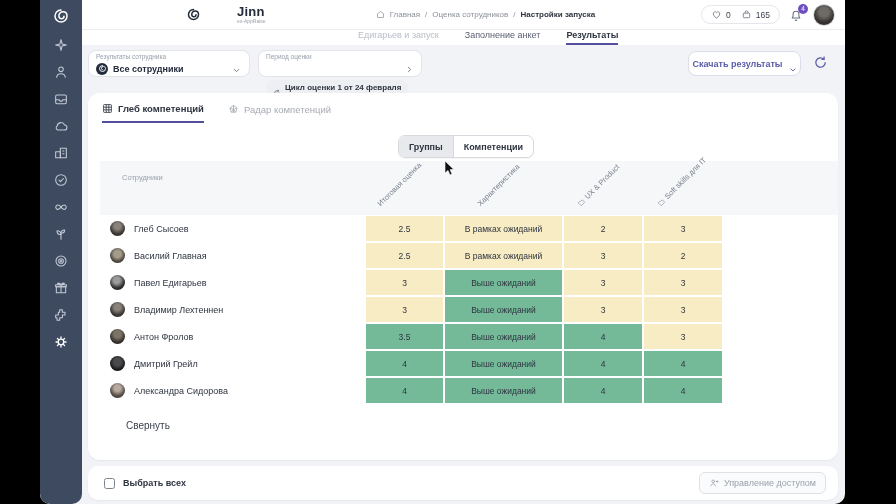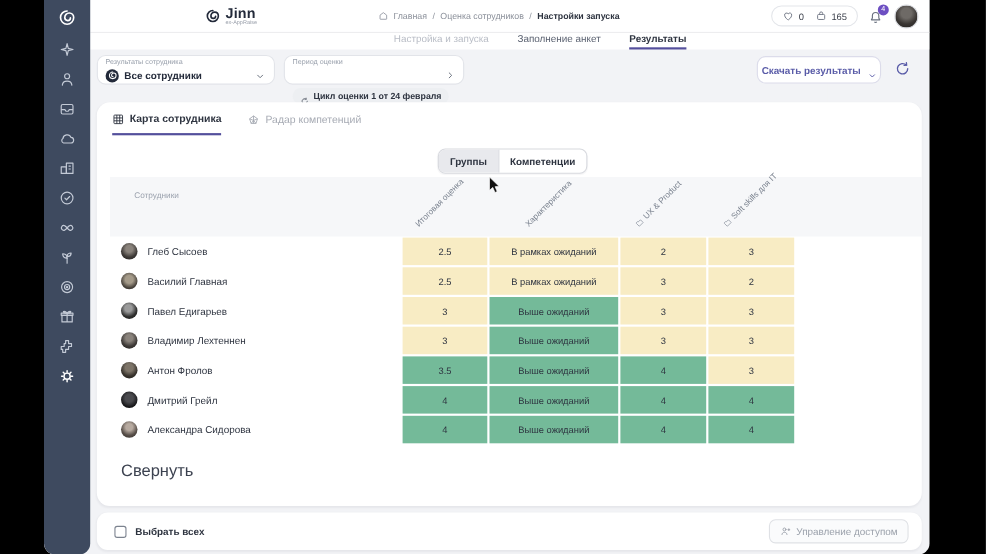--- a/index.html
+++ b/index.html
@@ -15,21 +15,21 @@
   .sb-logo { margin:7px 0 12px 0; width:18px; height:18px; color:#ffffff; }
   .sb-ic { width:16px; height:16px; margin-bottom:11px; color:#c3cad6; display:block; }
   .sb-ic.active { color:#ffffff; }
   .sb-ic svg, .sb-logo svg { width:100%; height:100%; display:block; }
 
   
   .topbar { position:absolute; left:42px; top:0; width:763px; height:30px; background:#fff; border-bottom:1px solid #ededef; display:flex; align-items:center; z-index:4; }
   .logo { display:flex; align-items:center; gap:4px; margin-left:104px; }
   .logo-spiral { width:15px; height:15px; color:#232a3a; }
   .logo-spiral svg { width:100%; height:100%; }
-  .logo-txt { display:flex; flex-direction:column; line-height:1; }
+  .logo-txt { display:flex; flex-direction:column; line-height:1;margin-left:32px; }
   .logo-name { font-size:13px; font-weight:bold; color:#232a3a; letter-spacing:.2px; }
   .logo-sub { font-size:5px; color:#9aa0ab; margin-top:1px; align-self:flex-end; }
   .crumbs { display:flex; align-items:center; gap:5px; margin-left:110px; font-size:8px; color:#8c919b; }
   .crumb-home { width:9px; height:9px; color:#8c919b; }
   .crumb-home svg{ width:100%; height:100%; }
   .crumb.last { color:#2e3440; font-weight:bold; }
   .top-right { margin-left:auto; margin-right:10px; display:flex; align-items:center; gap:9px; }
   .pill { display:flex; align-items:center; gap:10px; height:19px; padding:0 9px; border:1px solid #e4e6ea; border-radius:10px; background:#fff; }
   .pill-item { display:flex; align-items:center; gap:4px; font-size:8.5px; color:#3a3f4a; }
   .pill-ic { width:11px; height:11px; color:#6b7280; } .pill-ic svg{width:100%;height:100%;}
@@ -95,21 +95,21 @@
   .trow:nth-child(3) .avatar { background:radial-gradient(circle at 45% 35%, #9b9b9b 0 25%, #30302f 60%, #151514 100%); }
   .trow:nth-child(5) .avatar { background:radial-gradient(circle at 50% 35%, #7d7468 0 28%, #38332d 62%, #1b1917 100%); }
   .trow:nth-child(6) .avatar { background:radial-gradient(circle at 50% 40%, #4a4a4e 0 30%, #141416 70%); }
   .trow:nth-child(7) .avatar { background:radial-gradient(circle at 50% 35%, #b7aaa0 0 25%, #59504a 60%, #2b2724 100%); }
   .nm { font-size:9px; color:#2e3440; }
   .cell { position:absolute; top:1px; height:25px; display:flex; align-items:center; justify-content:center; font-size:8.5px; color:#2e3440; }
   .cell[data-tone="yellow"] { background:#f8ecc4; }
   .cell[data-tone="green"]  { background:#74ba99; }
   .cc1{left:278px;width:77px;} .cc2{left:357px;width:117px;} .cc3{left:476px;width:78px;} .cc4{left:556px;width:78px;}
 
-  .collapse { position:absolute; left:22px; top:327px; font-size:15px; color:#3c4250; }
+  .collapse { position:absolute; left:38px; top:327px; font-size:10px; color:#3c4250; }
 
   
   .footerbar { position:absolute; left:6px; top:421px; width:750px; height:34px; background:#fff; border-radius:10px; box-shadow:0 1px 2px rgba(16,24,40,.05); display:flex; align-items:center; }
   .cbx { width:11px; height:11px; border:1.3px solid #7c838f; border-radius:2.5px; margin-left:16px; background:#fff; }
   .cbx-label { margin-left:8px; font-size:9px; font-weight:bold; color:#2e3440; }
   .access-btn { margin-left:auto; margin-right:12px; height:22px; padding:0 9px; display:flex; align-items:center; gap:5px; border:1px solid #dfe1e5; border-radius:6px; background:#fafbfc; color:#9ba1ab; font-size:9px; }
   .access-ic { width:10px; height:10px; } .access-ic svg{width:100%;height:100%;}
 
   
   .cursor { position:absolute; left:444px; top:161px; width:12px; height:16px; z-index:40; }
@@ -249,21 +249,21 @@
               <path d="M12 4a5 5 0 0 0-5 5v3.5L5.5 15.5h13L17 12.5V9a5 5 0 0 0-5-5z"></path>
               <path d="M10.3 18.5a1.8 1.8 0 0 0 3.4 0"></path>
             </svg>
           <span class="bell-badge">4</span>
         </div>
         <div class="avatar-top"></div>
       </div>
     </div>
 
     <div class="tabsrow">
-      <span class="mtab disabled">Настройка и запуска</span>
+      <span class="mtab disabled">Едигарьев и запуск</span>
       <span class="mtab">Заполнение анкет</span>
       <span class="mtab active">Результаты</span>
     </div>
 
     <div class="content">
 
       <div class="fbox fbox1">
         <div class="flabel">Результаты сотрудника</div>
         <div class="fvalrow">
           <span class="org-circle">
@@ -315,21 +315,21 @@
 
       <div class="card">
         <div class="ctabs">
           <div class="ctab active">
             <span class="ctab-ic">
               <svg viewBox="0 0 24 24" fill="none" stroke="currentColor" stroke-width="1.8">
                   <rect x="3.5" y="3.5" width="17" height="17" rx="1.5"></rect>
                   <path d="M3.5 9.2h17M3.5 14.9h17M9.2 3.5v17M14.9 3.5v17"></path>
                 </svg>
             </span>
-            <span>Карта сотрудника</span>
+            <span>Глеб компетенций</span>
           </div>
           <div class="ctab">
             <span class="ctab-ic">
               <svg viewBox="0 0 24 24" fill="none" stroke="currentColor" stroke-width="1.8" stroke-linejoin="round">
                   <path d="M12 3l7.8 5.7-3 9.2H7.2l-3-9.2z"></path>
                   <path d="M12 3v14.9M12 12L4.2 8.7M12 12l7.8-3.3M12 12l-4.8 5.9M12 12l4.8 5.9"></path>
                 </svg>
             </span>
             <span>Радар компетенций</span>
           </div>

